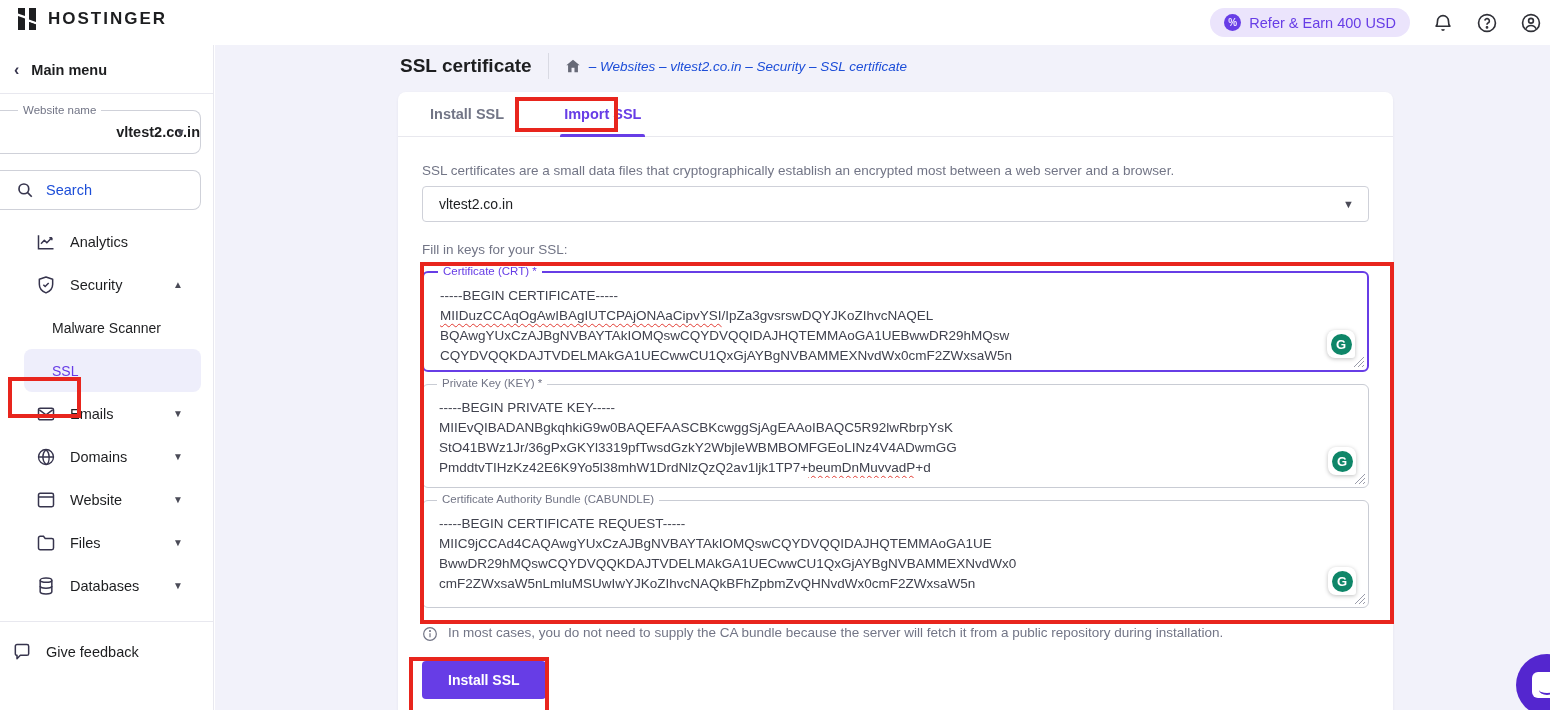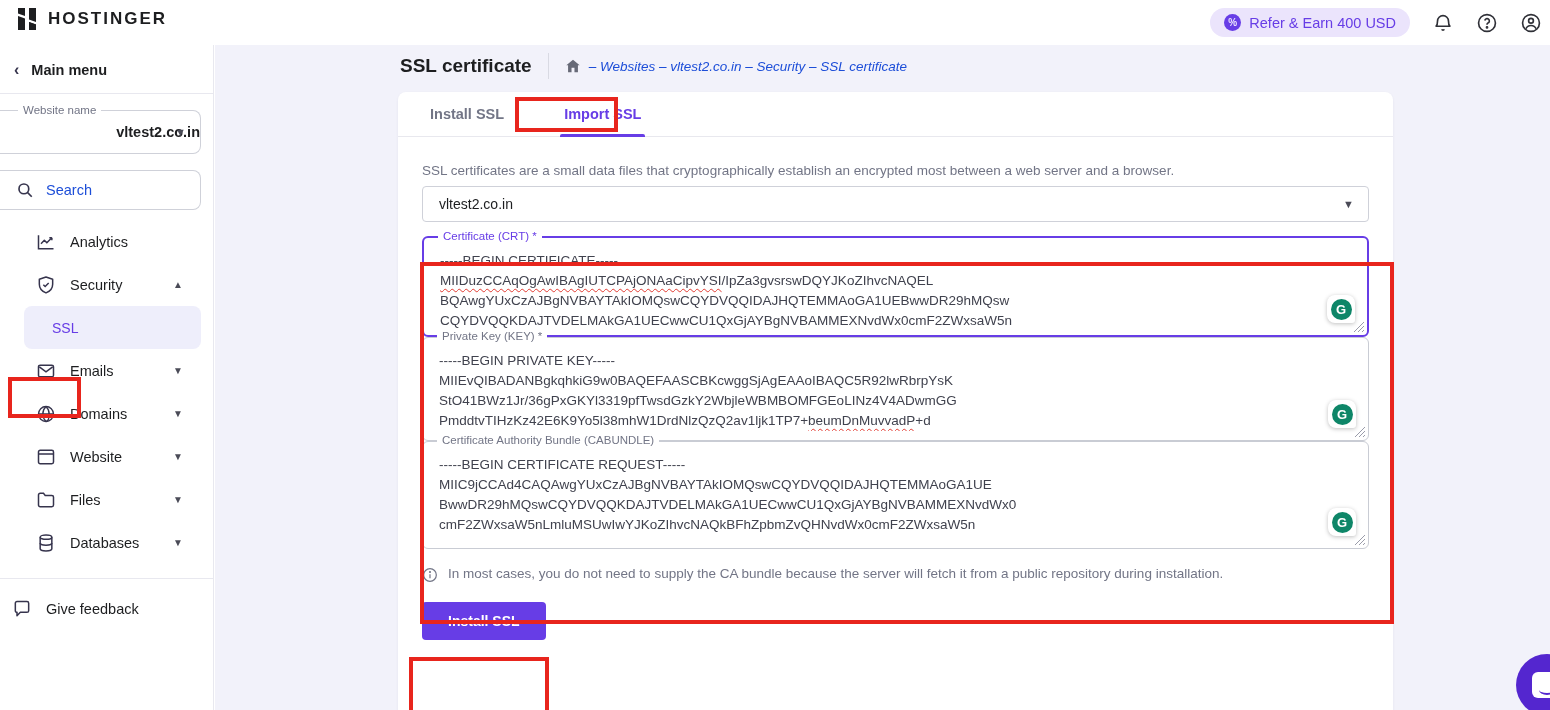--- a/index.html
+++ b/index.html
@@ -47,21 +47,21 @@
   .tab.active { color:#673de6; }
   .tab.active::after { content:""; position:absolute; left:-4px; right:-4px; bottom:0; height:3px; background:#673de6; border-radius:2px 2px 0 0; }
   .card-body { padding:0 24px; }
   .desc { margin-top:26px; font-size:13.5px; color:#727586; }
   .dom-select { position:relative; margin-top:8px; height:36px; border:1px solid #cfd1d9; border-radius:4px; display:flex; align-items:center; padding-left:16px; font-size:14px; cursor:pointer; background:#fff; }
   .dom-select .chev { position:absolute; right:14px; color:#4a4b57; font-size:11px; }
   .fill-label { margin-top:20px; font-size:13.5px; color:#727586; }
 
   .field { position:relative; border-radius:6px; background:#fff; }
   .field.focused { border:2px solid #673de6; margin-top:14px; height:101px; }
-  .field.plain { border:1px solid #c9ccd4; height:104px; }
+  .field.plain { border:1px solid #c9ccd4; margin-top:12px; height:104px; }
   .field .flabel { position:absolute; top:-8px; left:14px; background:#fff; padding:0 5px; font-size:11.5px; color:#727586; }
   .field.focused .flabel { color:#673de6; }
   .flines { padding:13px 46px 0 16px; font-size:13.5px; line-height:20px; color:#40424e; overflow:hidden; }
   .wavy { text-decoration:underline; text-decoration-style:wavy; text-decoration-color:#e23b32; text-decoration-thickness:1px; text-underline-offset:3px; }
   .grammarly { position:absolute; right:12px; bottom:12px; width:28px; height:28px; background:#fff; border-radius:8px 8px 3px 8px; box-shadow:0 1px 4px rgba(0,0,0,.25); display:flex; align-items:center; justify-content:center; }
   .gcircle { width:21px; height:21px; background:#0e8668; border-radius:50%; color:#fff; font-size:13px; font-weight:bold; display:flex; align-items:center; justify-content:center; }
   .resize-h { position:absolute; right:2px; bottom:2px; width:12px; height:12px; color:#9a9caa; }
 
   .info-row { margin-top:17px; display:flex; align-items:flex-start; gap:10px; font-size:13.5px; color:#727586; }
   .info-ic { width:16px; height:16px; flex:0 0 auto; margin-top:1px; color:#727586; }
@@ -148,20 +148,23 @@
 
     <div class="nav-row">
       <svg class="sicon" viewBox="0 0 24 24" fill="none" stroke="currentColor" stroke-width="1.8">
         <path d="M12 2.5 20 5v6c0 5.2-3.4 8.6-8 10.5C7.4 19.6 4 16.2 4 11V5z" stroke-linejoin="round"></path>
           <path d="M8.8 11.6l2.2 2.2 4.2-4.2"></path>
       </svg>
       <span>Security</span>
       <span class="chev">▲</span>
     </div>
 
+    <div class="nav-child">
+      <span>Malware Scanner</span>
+    </div>
     <div class="nav-child active">
       <span>SSL</span>
     </div>
 
     <div class="nav-row">
       <svg class="sicon" viewBox="0 0 24 24" fill="none" stroke="currentColor" stroke-width="1.8">
         <rect x="3" y="5" width="18" height="14" rx="2"></rect>
           <path d="M4 7l8 6 8-6"></path>
       </svg>
       <span>Emails</span>
@@ -234,20 +237,21 @@
     </div>
 
     <div class="card-body">
       <div class="desc">SSL certificates are a small data files that cryptographically establish an encrypted most between a web server and a browser.</div>
 
       <div class="dom-select">
         <span>vltest2.co.in</span>
         <span class="chev">▼</span>
       </div>
 
+      <div class="fill-label">Fill in keys for your SSL:</div>
 
       
       <div class="field focused">
         <span class="flabel">Certificate (CRT) *</span>
         <div class="flines">
           <div>-----BEGIN CERTIFICATE-----</div>
           <div><span class="wavy">MIIDuzCCAqOgAwIBAgIUTCPAjONAaCipvYSI</span><span>/IpZa3gvsrswDQYJKoZIhvcNAQEL</span></div>
           <div>BQAwgYUxCzAJBgNVBAYTAkIOMQswCQYDVQQIDAJHQTEMMAoGA1UEBwwDR29hMQsw</div>
           <div>CQYDVQQKDAJTVDELMAkGA1UECwwCU1QxGjAYBgNVBAMMEXNvdWx0cmF2ZWxsaW5n</div>
         </div>

